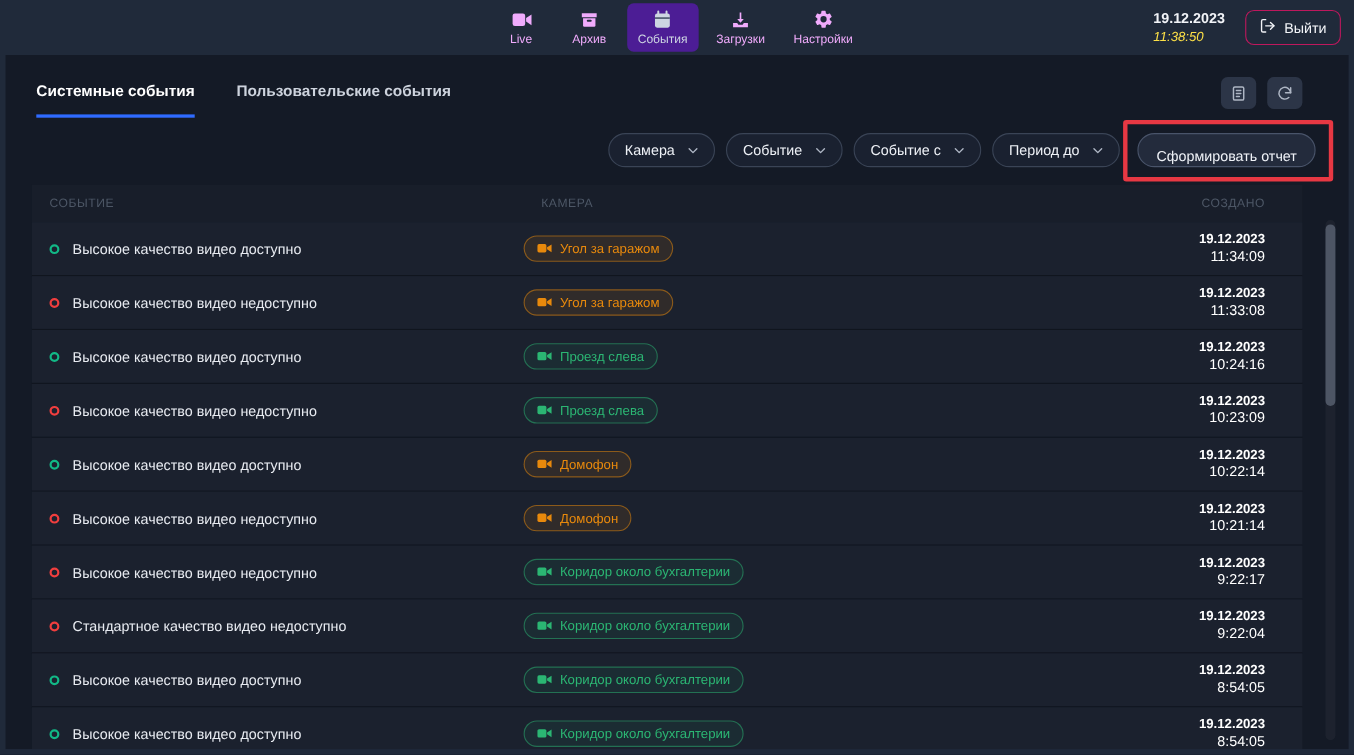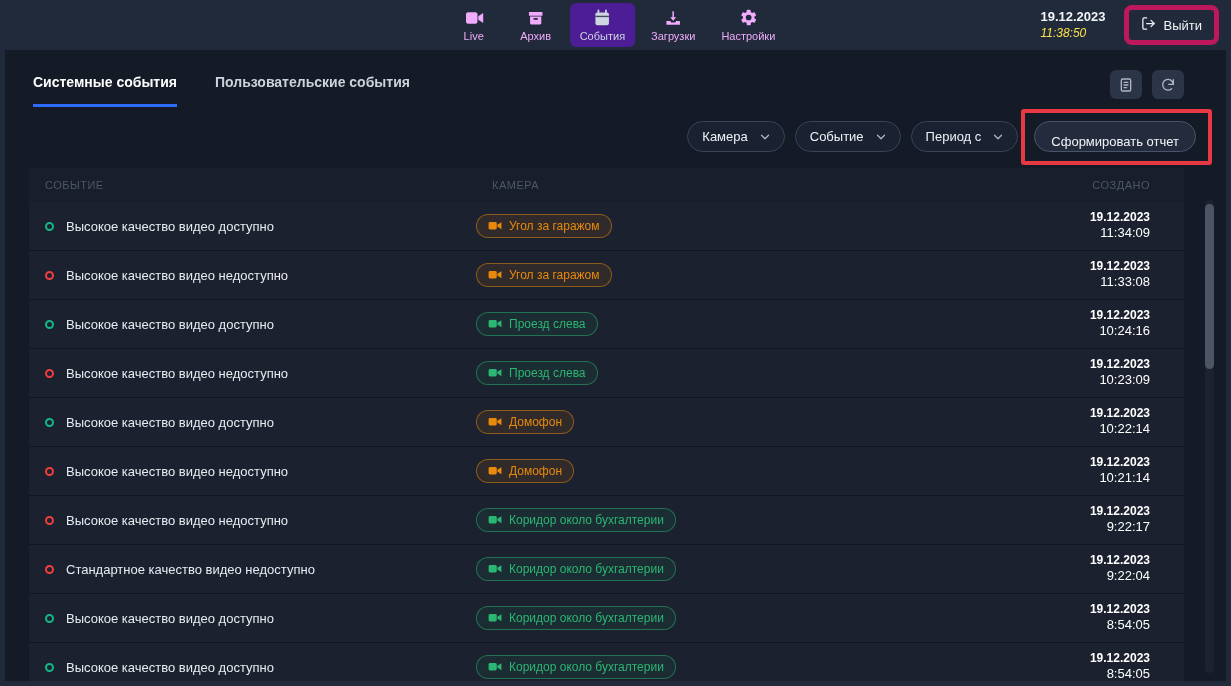--- a/index.html
+++ b/index.html
@@ -15,21 +15,21 @@
   .topbar { height:50px; flex:0 0 50px; display:flex; align-items:center; padding:0 12px; position:relative; background:#202a3a; }
   .topnav { position:absolute; left:50%; top:0; height:100%; transform:translateX(-50%); display:flex; align-items:stretch; gap:6px; }
   .nav-item { display:flex; flex-direction:column; align-items:center; justify-content:center; gap:3px; min-width:56px; padding:4px 10px; margin:3px 0; border-radius:6px; cursor:pointer; color:#f0abfc; }
   .nav-item.active { background:#4c1d95; color:#cdd5e2; }
   .nav-item svg { display:block; }
   .nav-label { font-size:11px; }
   .topbar-right { margin-left:auto; display:flex; align-items:center; gap:18px; }
   .datetime { line-height:1.25; }
   .dt-date { font-size:13px; font-weight:700; color:#f2f4f8; }
   .dt-time { font-size:12px; color:#fde047;font-style:italic; }
-  .logout-btn { display:flex; align-items:center; gap:8px; background:transparent; border:5px solid #be185d; border-radius:8px; color:#f2f4f8; font-size:13px; padding:6px 12px; cursor:pointer; font-family:inherit; }
+  .logout-btn { display:flex; align-items:center; gap:8px; background:transparent; border:1px solid #be185d; border-radius:8px; color:#f2f4f8; font-size:13px; padding:6px 12px; cursor:pointer; font-family:inherit; }
 
   
   .main { flex:1; margin:0 5px 5px 5px; background:#141a26; position:relative; overflow:hidden; }
 
   
   .tabs-row { display:flex; align-items:flex-end; padding:24px 42px 0 28px; }
   .tab { font-size:14px; font-weight:700; padding-bottom:14px; margin-right:38px; cursor:pointer; color:#cdd3dd; border-bottom:3px solid transparent; }
   .tab.active { color:#ffffff; border-bottom-color:#2f6bff; }
   .tab-actions { margin-left:auto; display:flex; gap:10px; align-self:flex-start; margin-top:-4px; }
   .icon-btn { width:32px; height:29px; border:none; border-radius:6px; background:#2c3547; color:#aeb6c4; display:flex; align-items:center; justify-content:center; cursor:pointer; }
@@ -175,21 +175,29 @@
           </div>
           <div class="dropdown">
             <span class="dd-label">Событие</span>
             <span class="chev">
               <svg width="14" height="14" viewBox="0 0 24 24" fill="none" stroke="currentColor" stroke-width="2.2" stroke-linecap="round" stroke-linejoin="round">
                 <path d="M6 9l6 6 6-6"></path>
               </svg>
             </span>
           </div>
           <div class="dropdown">
-            <span class="dd-label">Период с</span>
+            <span class="dd-label">Событие с</span>
+            <span class="chev">
+              <svg width="14" height="14" viewBox="0 0 24 24" fill="none" stroke="currentColor" stroke-width="2.2" stroke-linecap="round" stroke-linejoin="round">
+                <path d="M6 9l6 6 6-6"></path>
+              </svg>
+            </span>
+          </div>
+          <div class="dropdown">
+            <span class="dd-label">Период до</span>
             <span class="chev">
               <svg width="14" height="14" viewBox="0 0 24 24" fill="none" stroke="currentColor" stroke-width="2.2" stroke-linecap="round" stroke-linejoin="round">
                 <path d="M6 9l6 6 6-6"></path>
               </svg>
             </span>
           </div>
         </span>
       <span class="report-wrap">
         <button class="report-btn">Сформировать отчет</button>
         <span class="annotation"></span>

